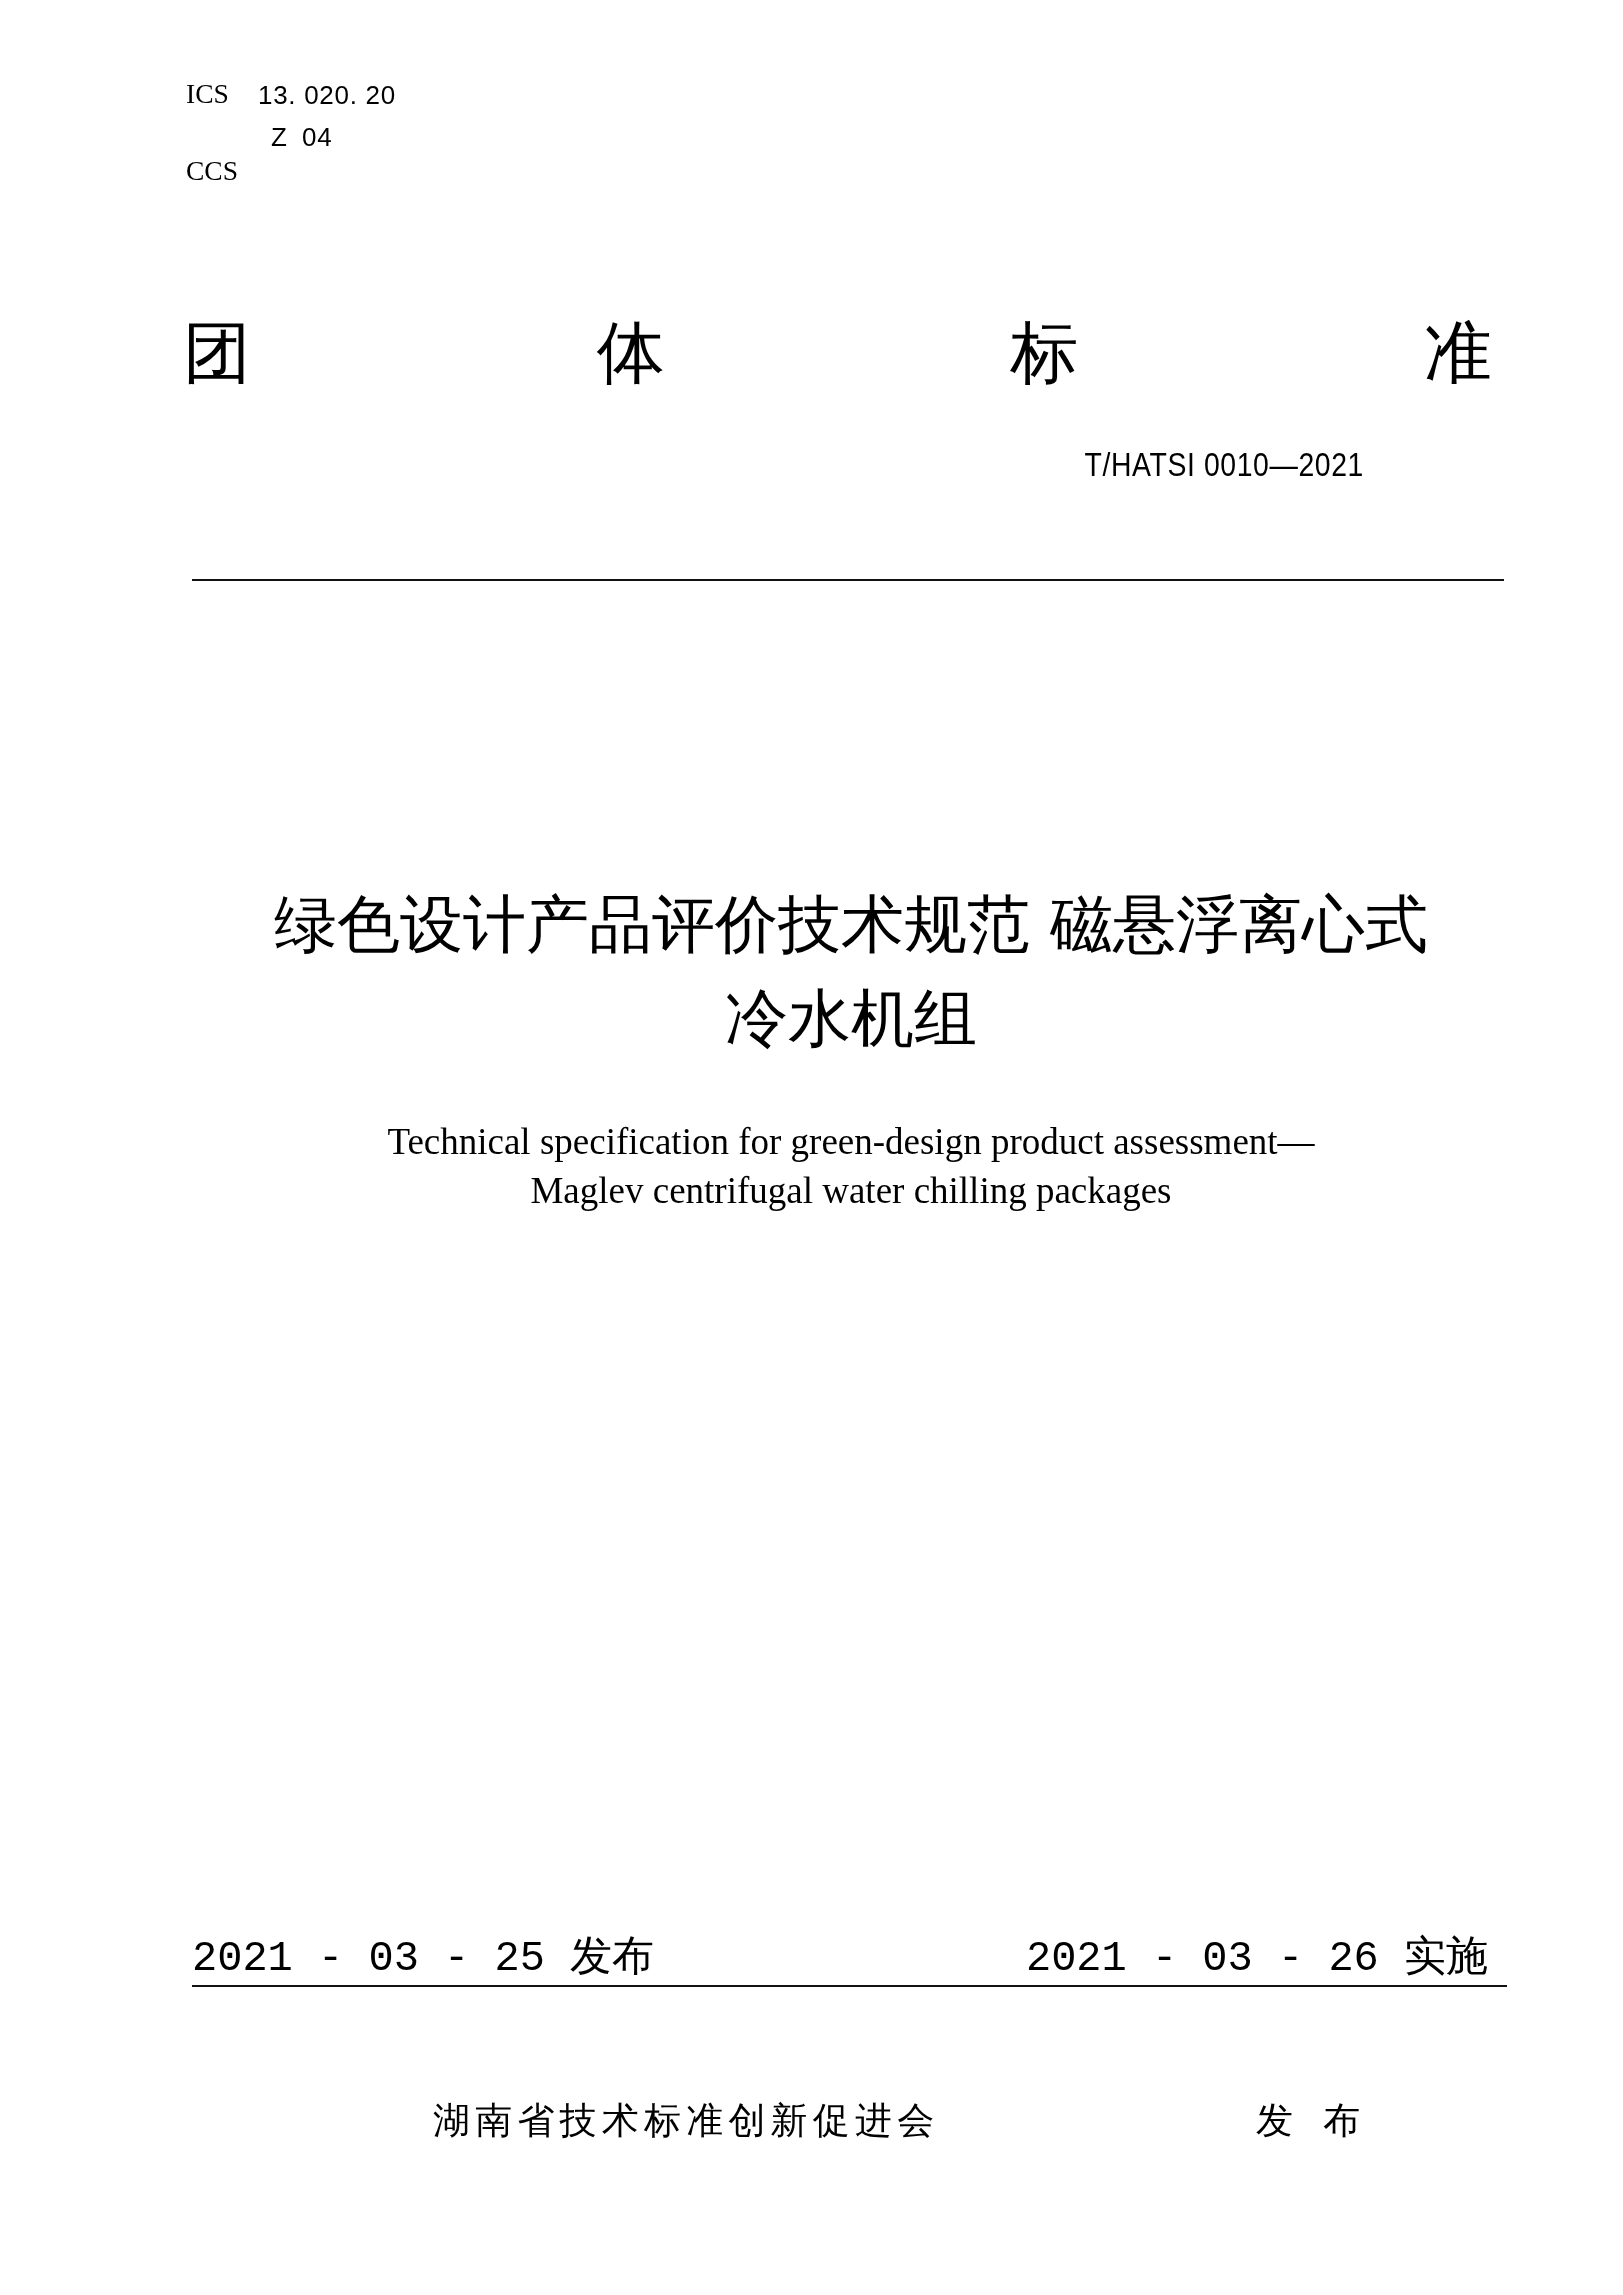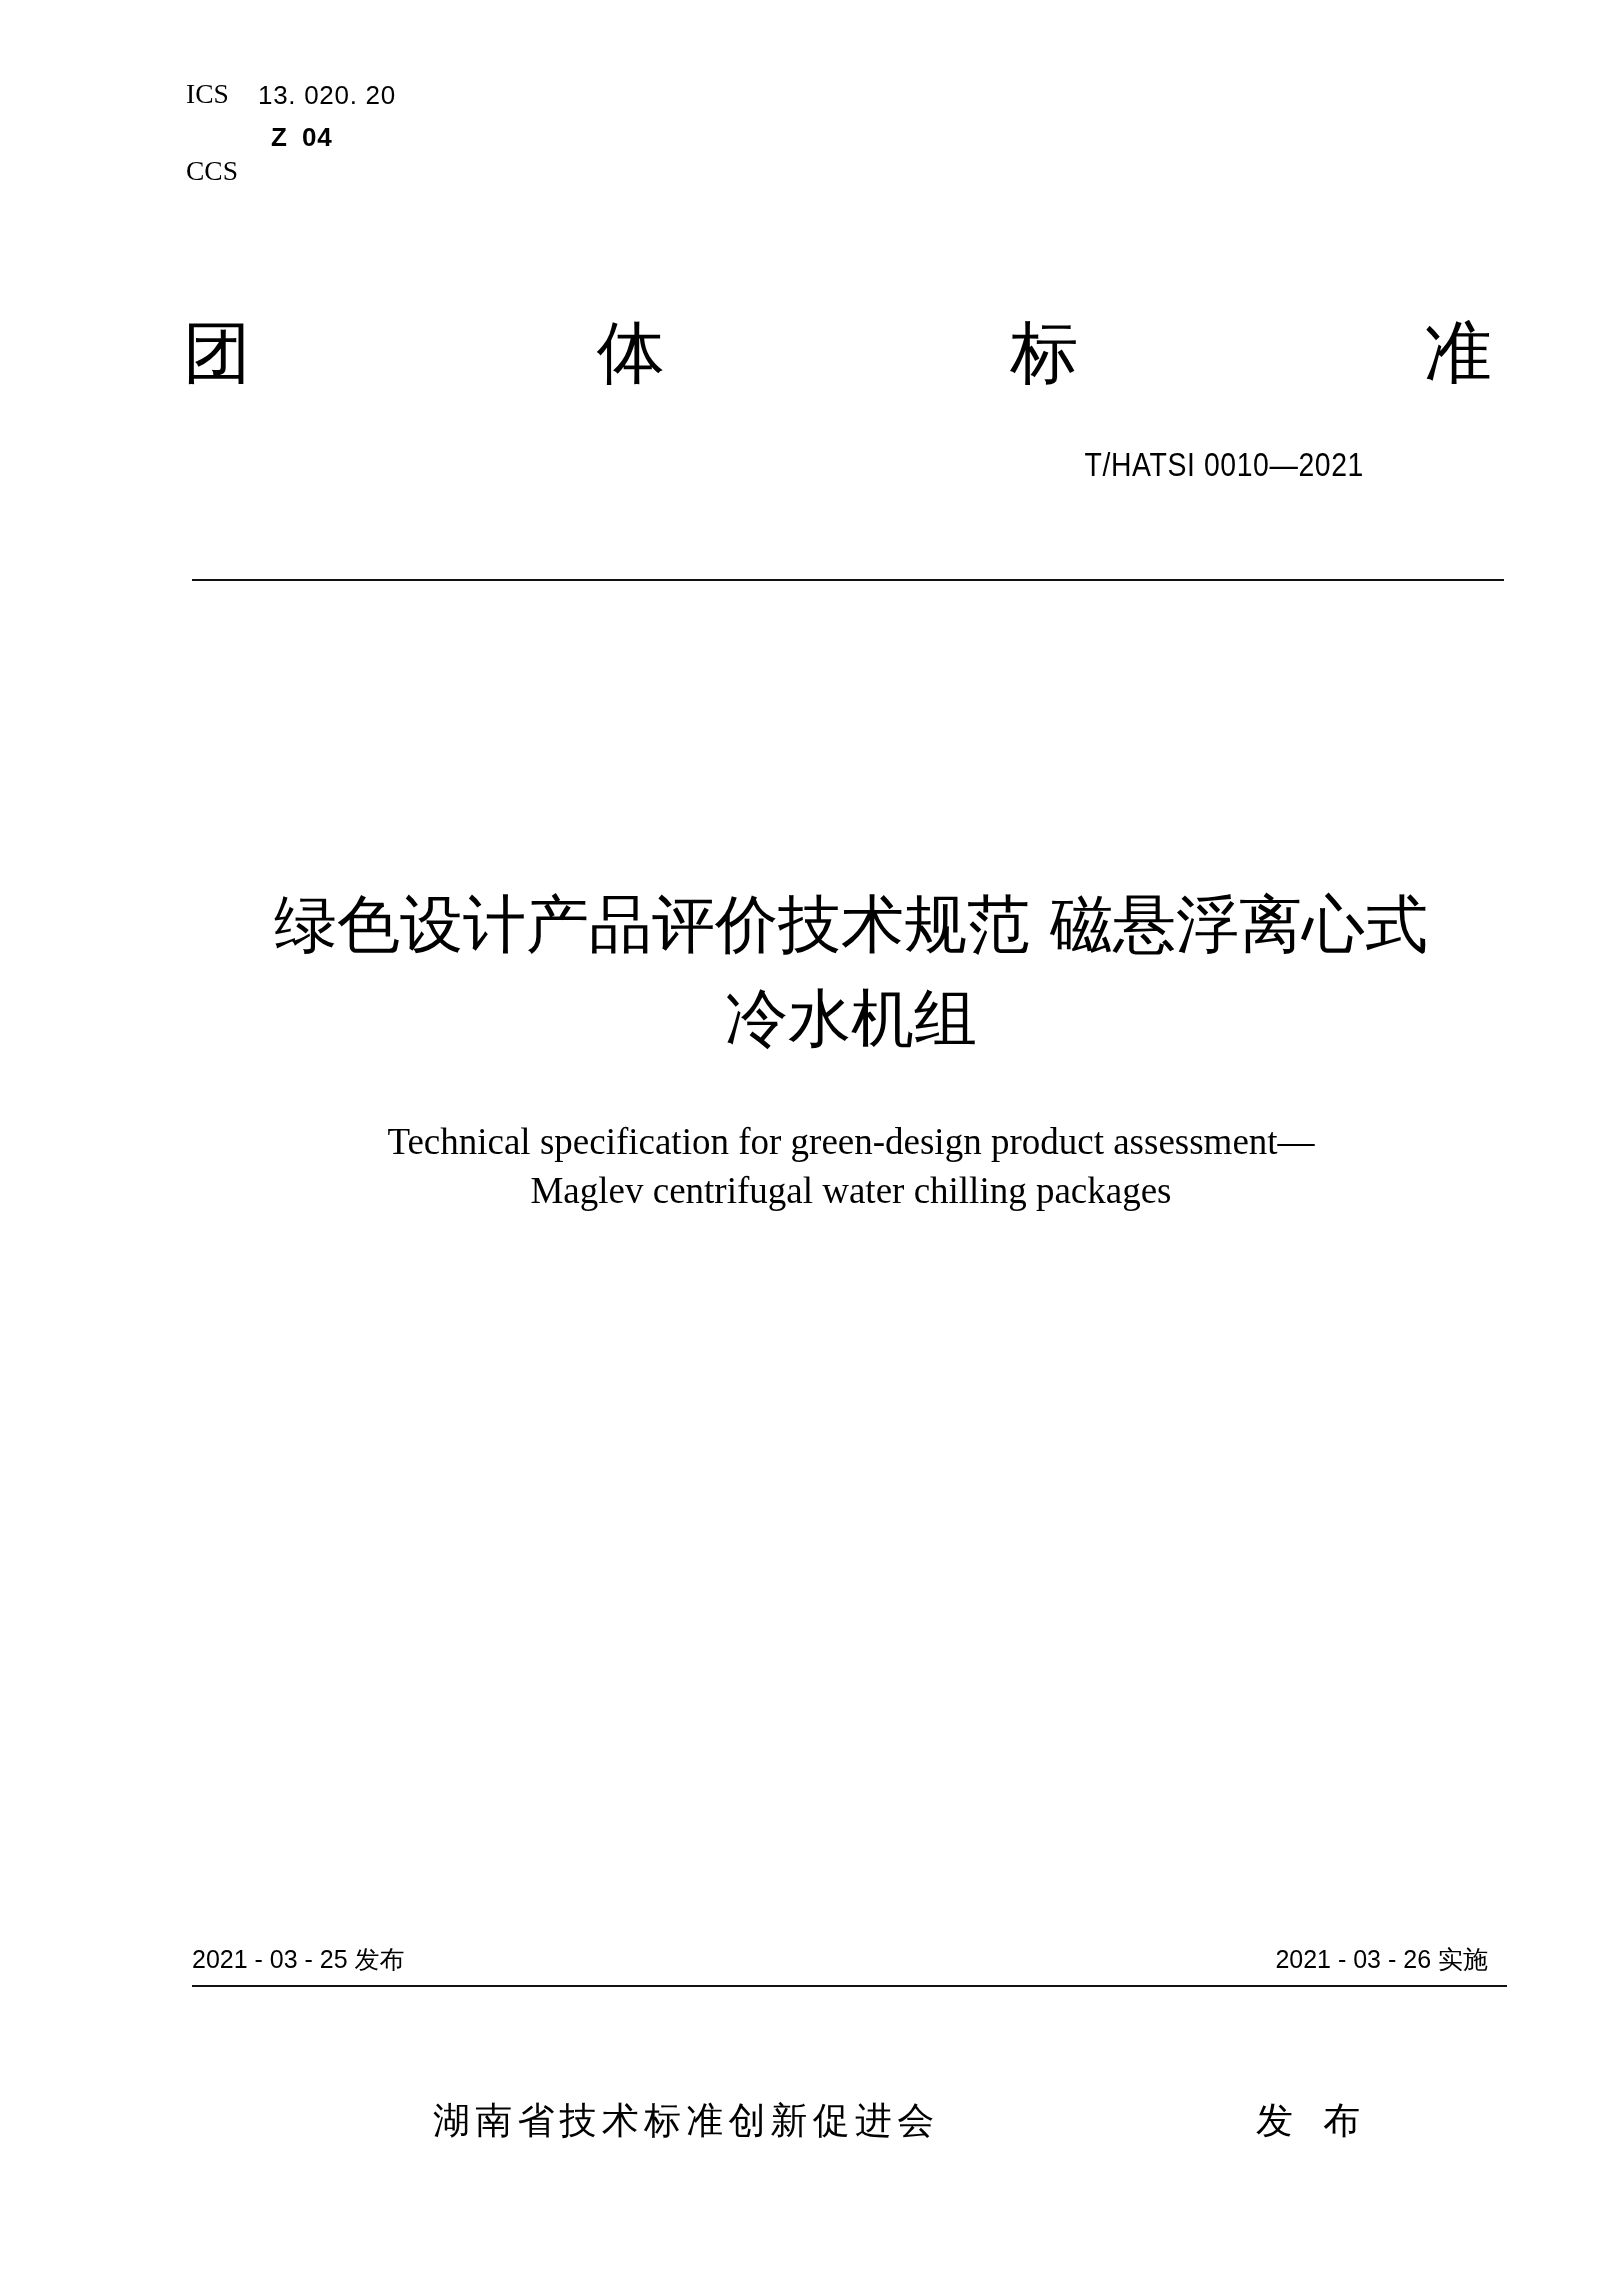--- a/index.html
+++ b/index.html
@@ -17,30 +17,30 @@
   .std-type { top: 313px; left: 183px; width: 1309px; height: 79px; display: flex; justify-content: space-between; align-items: center; }
   .std-type span { font-size: 68px; line-height: 79px; font-weight: normal; }
 
   .std-number { top: 446px; right: 259px; font-size: 33px; line-height: 37px; letter-spacing: 0.7px; transform: scaleX(0.86); transform-origin: right center; }
 
   .rule { position: absolute; height: 2px; background: #111; }
 
   .title-zh { left: 0; width: 1702px; text-align: center; font-size: 63px; line-height: 72px; }
   .title-en { left: 0; width: 1702px; text-align: center; font-size: 37px; line-height: 42px; }
 
-  .date { font-size: 25px; line-height: 39px; }
+  .date { font-size: 42px; line-height: 39px; font-family: Liberation Mono, monospace; }
   .publisher { font-size: 37px; line-height: 42px; letter-spacing: 5.2px; margin-left: 44px; }
 </style>
 </head>
 <body>
 
 <div class="abs serif cls-label" style="top:80px; left:186px;font-family:Liberation Serif, serif;">ICS</div>
 <div class="abs sans cls-value" style="top:82px; left:258px;text-align:center;">13. 020. 20</div>
 <div class="abs serif cls-label" style="top:122px; left:186px;margin-top:35px;">CCS</div>
-<div class="abs sans cls-value" style="top:124px; left:271px; word-spacing:6.5px;font-weight:bold;">Z 04</div>
+<div class="abs sans cls-value" style="top:124px; left:271px; word-spacing:6.5px;">Z 04</div>
 
 <div class="abs cjk std-type">
   <span>团</span>
   <span>体</span>
   <span>标</span>
   <span>准</span>
 </div>
 
 <div class="abs sans std-number">T/HATSI 0010—2021</div>
 

